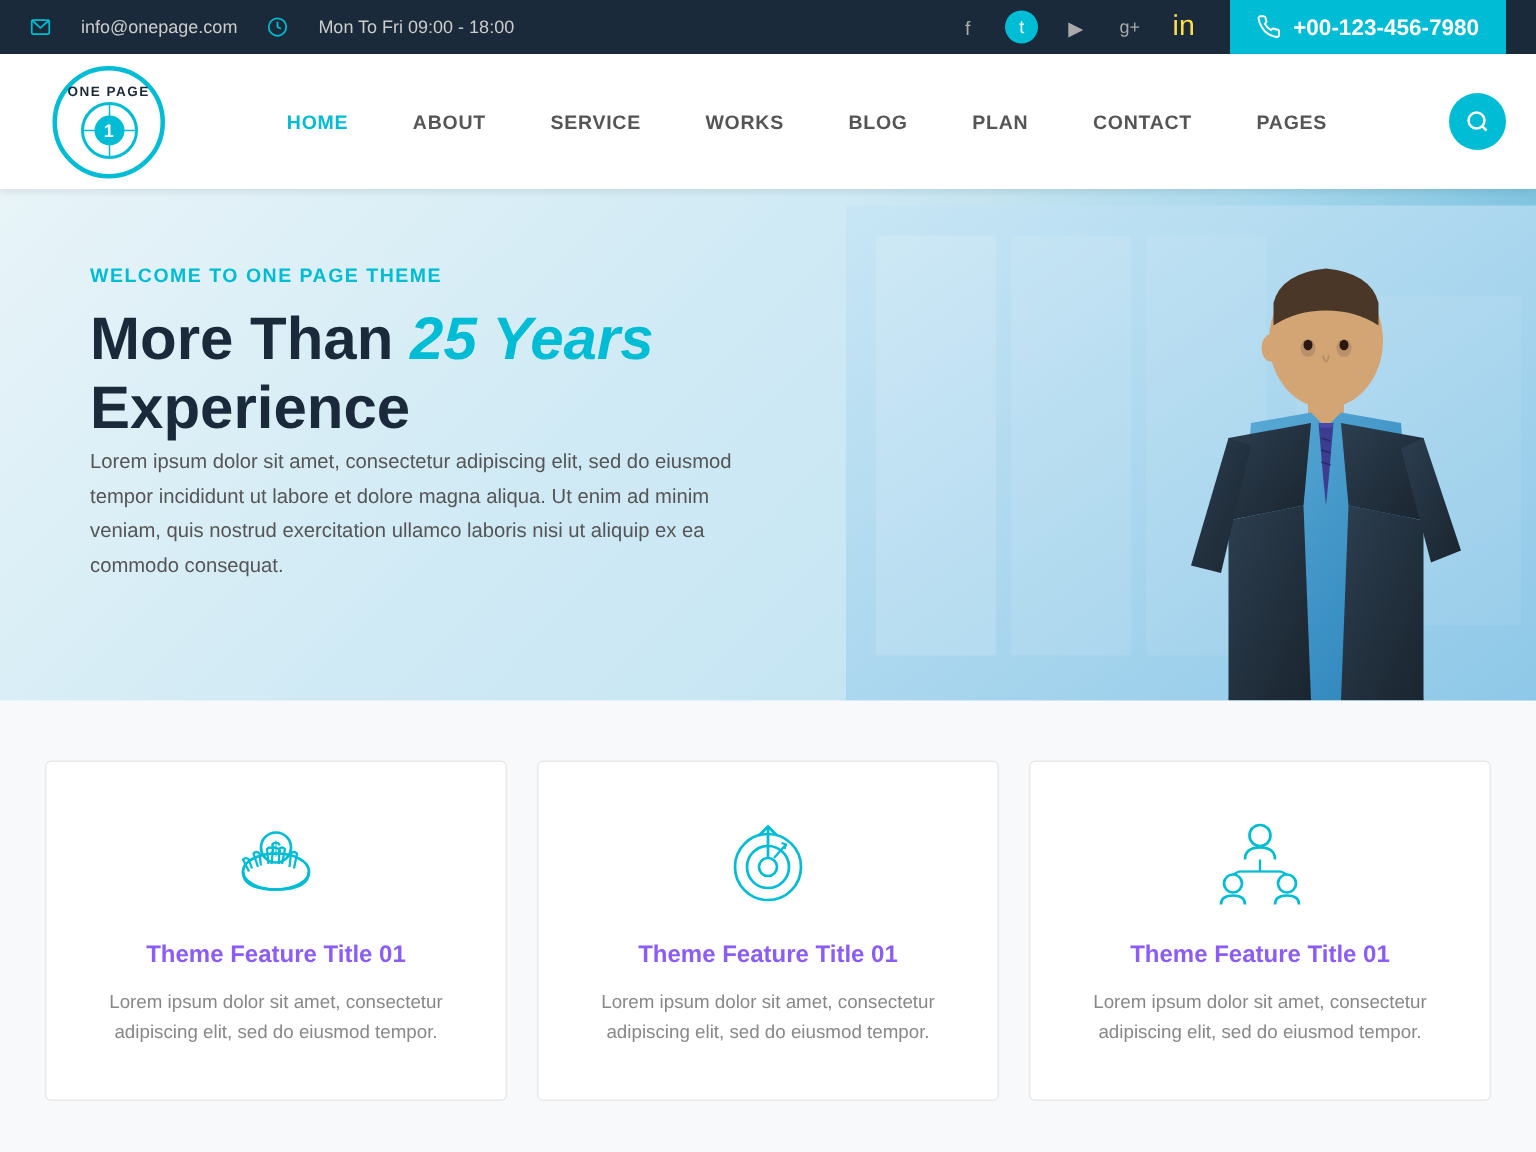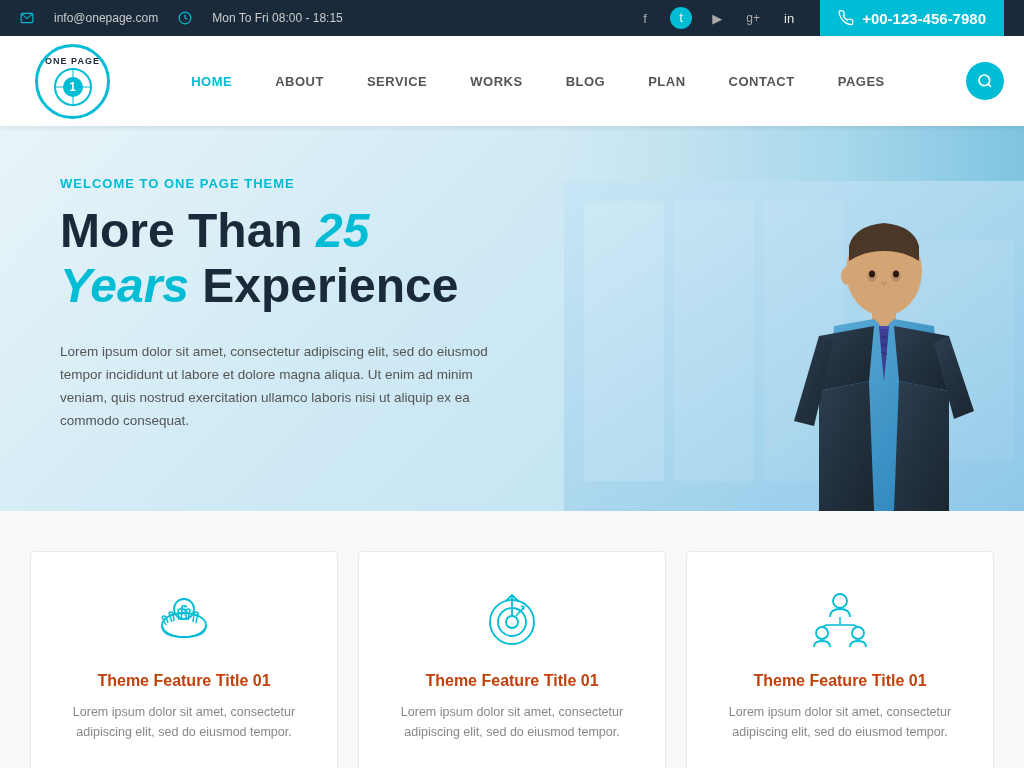--- a/index.html
+++ b/index.html
@@ -109,25 +109,25 @@
     }
     .hero-subtitle {
       color: #00bcd4;
       font-size: 13px;
       font-weight: 700;
       letter-spacing: 1px;
       text-transform: uppercase;
       margin-bottom: 12px;
     }
     .hero-title {
-      font-size: 48px;
+      font-size: 40px;
       font-weight: 900;
       color: #1a2a3a;
       line-height: 1.15;
-      margin-bottom: 28px;
+      margin-bottom: 2px;
     }
     .hero-title .highlight { color: #00bcd4; font-style: italic; }
     .hero-desc {
       color: #555;
       font-size: 13.5px;
       line-height: 1.7;
       margin-bottom: 28px;
     }
     .hero-btn {
       display: inline-block;
@@ -168,21 +168,21 @@
       text-align: center;
     }
     .feature-icon {
       margin-bottom: 20px;
       height: 65px;
       display: flex; align-items: center; justify-content: center;
     }
     .feature-title {
       font-size: 16px;
       font-weight: 700;
-      color: #c2410c;
+      color: #8b5cf6;
       margin-bottom: 12px;
     }
     .feature-desc {
       font-size: 12.5px;
       color: #888;
       line-height: 1.6;
     }
 
     
     svg { overflow: visible; }
@@ -197,29 +197,29 @@
           <rect x="2" y="4" width="20" height="16" rx="2"></rect>
           <polyline points="2,4 12,13 22,4"></polyline>
         </svg>
       <span>info@onepage.com</span>
     </span>
     <span>
       <svg width="14" height="14" viewBox="0 0 24 24" fill="none" stroke="#00bcd4" stroke-width="2">
           <circle cx="12" cy="12" r="10"></circle>
           <polyline points="12,6 12,12 16,14"></polyline>
         </svg>
-      <span>Mon To Fri 08:00 - 18:15</span>
+      <span>Mon To Fri 09:00 - 18:00</span>
     </span>
   </div>
   <div class="top-bar-social">
     <a href="#" style="color:#aaa;font-size:13px;">f</a>
     <a href="#" style="background:#00bcd4;color:white;border-radius:50%;width:22px;height:22px;display:flex;align-items:center;justify-content:center;font-size:12px;">t</a>
     <a href="#" style="color:#aaa;font-size:13px;">▶</a>
     <a href="#" style="color:#aaa;font-size:12px;">g+</a>
-    <a href="#" style="color:#e5e5e5;font-size:13px;">in</a>
+    <a href="#" style="color:#fde047;font-size:19px;">in</a>
   </div>
   <div class="top-bar-phone">
     <svg width="16" height="16" viewBox="0 0 24 24" fill="none" stroke="white" stroke-width="2">
         <path d="M22 16.92v3a2 2 0 0 1-2.18 2 19.79 19.79 0 0 1-8.63-3.07A19.5 19.5 0 0 1 4.69 12 19.79 19.79 0 0 1 1.61 3.42 2 2 0 0 1 3.6 1.27h3a2 2 0 0 1 2 1.72 12.84 12.84 0 0 0 .7 2.81 2 2 0 0 1-.45 2.11L7.91 8.91a16 16 0 0 0 6.18 6.18l.91-.91a2 2 0 0 1 2.11-.45 12.84 12.84 0 0 0 2.81.7A2 2 0 0 1 22 16.92z"></path>
       </svg>
     <span>+00-123-456-7980</span>
   </div>
 </div>
 
 <div class="navbar">

